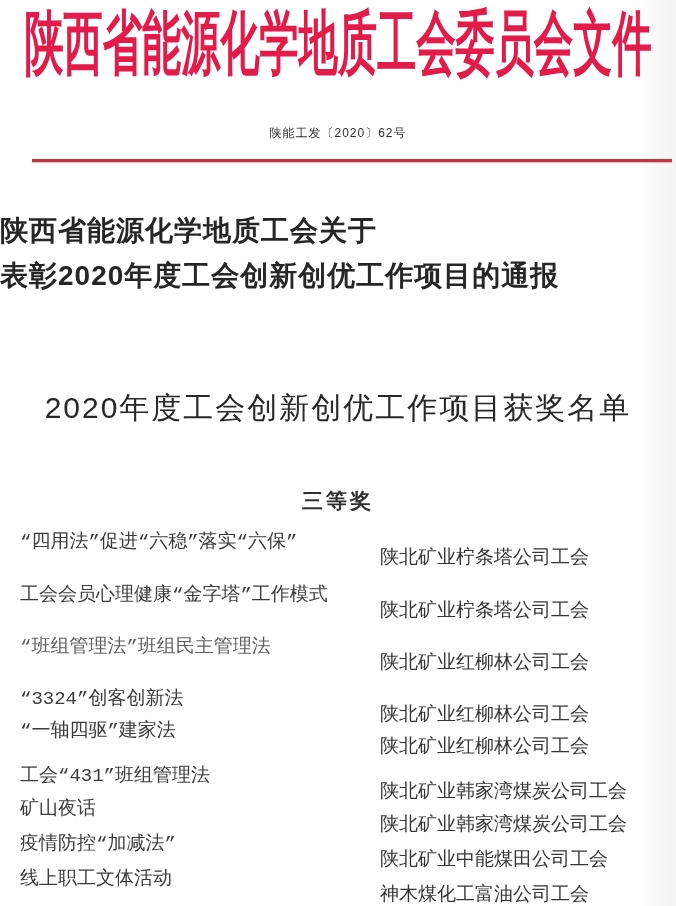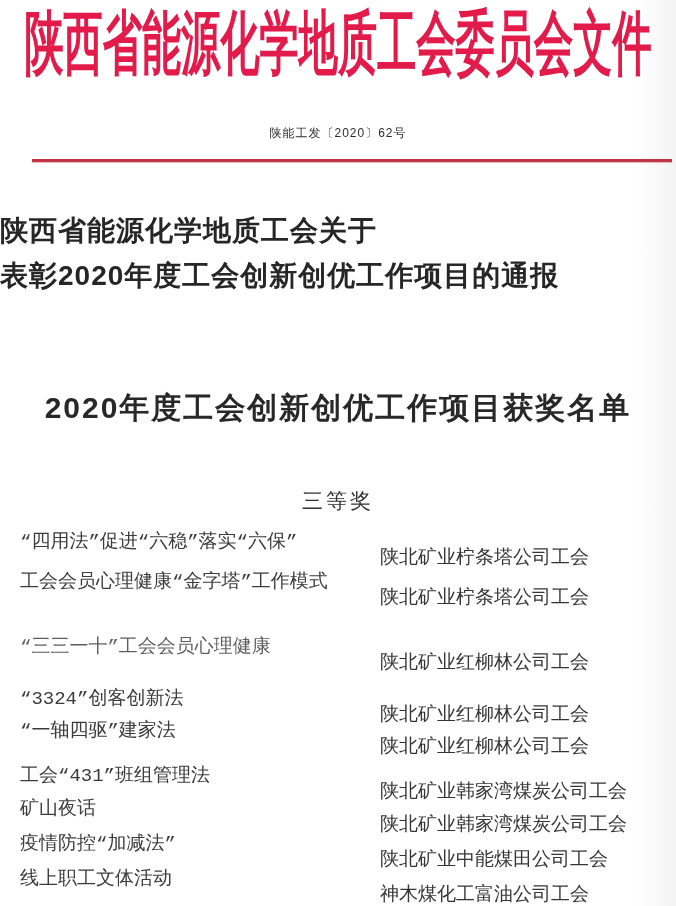--- a/index.html
+++ b/index.html
@@ -41,36 +41,36 @@
   }
   .doc-title{
     position:absolute;top:208px;left:0;width:100%;
     text-align:left;
     font-size:28px;font-weight:700;line-height:45px;
     color:#262626;letter-spacing:1px;
   }
   .list-title{
     position:absolute;top:388px;left:0;width:100%;
     text-align:center;
-    font-size:30px;font-weight:700;
+    font-size:30px;font-weight:400;
     color:#282828;letter-spacing:2px;
   }
   .tier-heading{
     position:absolute;top:487px;left:0;width:100%;
     text-align:center;
-    font-size:21px;font-weight:400;
+    font-size:21px;font-weight:700;
     color:#303030;letter-spacing:3px;
   }
   .award-row{
     position:absolute;left:0;width:100%;height:24px;
     font-size:19px;color:#3b3b3b;font-family:Liberation Mono, monospace;
   }
   .award-row .project{position:absolute;left:20px;white-space:nowrap;}
   .award-row .union{position:absolute;left:380px;white-space:nowrap;color:#353535;margin-top:16px;}
-  .r1{top:528px}.r2{top:568px}.r3{top:633px}.r4{top:685px}.r5{top:717px}
+  .r1{top:528px}.r2{top:581px}.r3{top:633px}.r4{top:685px}.r5{top:717px}
   .r6{top:762px}.r7{top:795px}.r8{top:830px}.r9{top:865px}
   .r3 .project{opacity:.82}
 </style>
 </head>
 <body>
 
 <div class="page">
 
   <div class="header-band">
     <span class="header-text">陕西省能源化学地质工会委员会文件</span>
@@ -91,21 +91,21 @@
 
   <div class="award-row r1">
     <span class="project">“四用法”促进“六稳”落实“六保”</span>
     <span class="union">陕北矿业柠条塔公司工会</span>
   </div>
   <div class="award-row r2">
     <span class="project">工会会员心理健康“金字塔”工作模式</span>
     <span class="union">陕北矿业柠条塔公司工会</span>
   </div>
   <div class="award-row r3">
-    <span class="project">“三三一十”工会会员心理健康</span>
+    <span class="project">“班组管理法”班组民主管理法</span>
     <span class="union">陕北矿业红柳林公司工会</span>
   </div>
   <div class="award-row r4">
     <span class="project">“3324”创客创新法</span>
     <span class="union">陕北矿业红柳林公司工会</span>
   </div>
   <div class="award-row r5">
     <span class="project">“一轴四驱”建家法</span>
     <span class="union">陕北矿业红柳林公司工会</span>
   </div>

